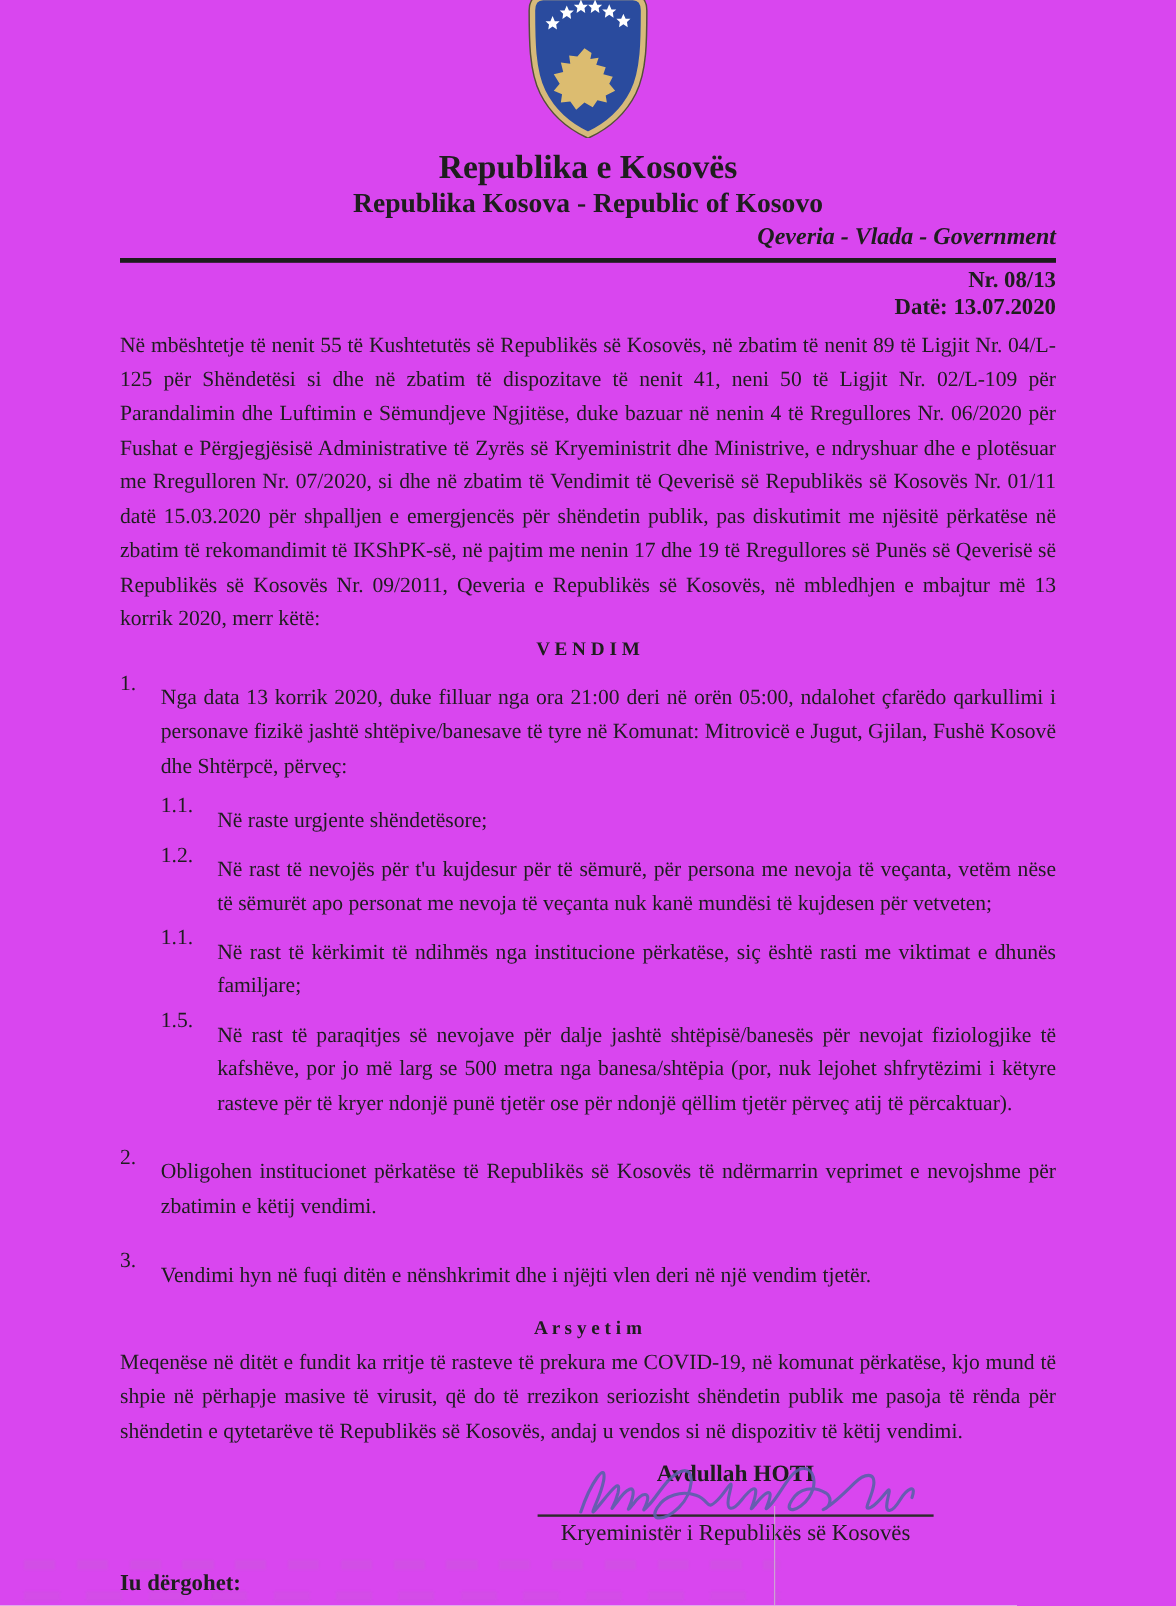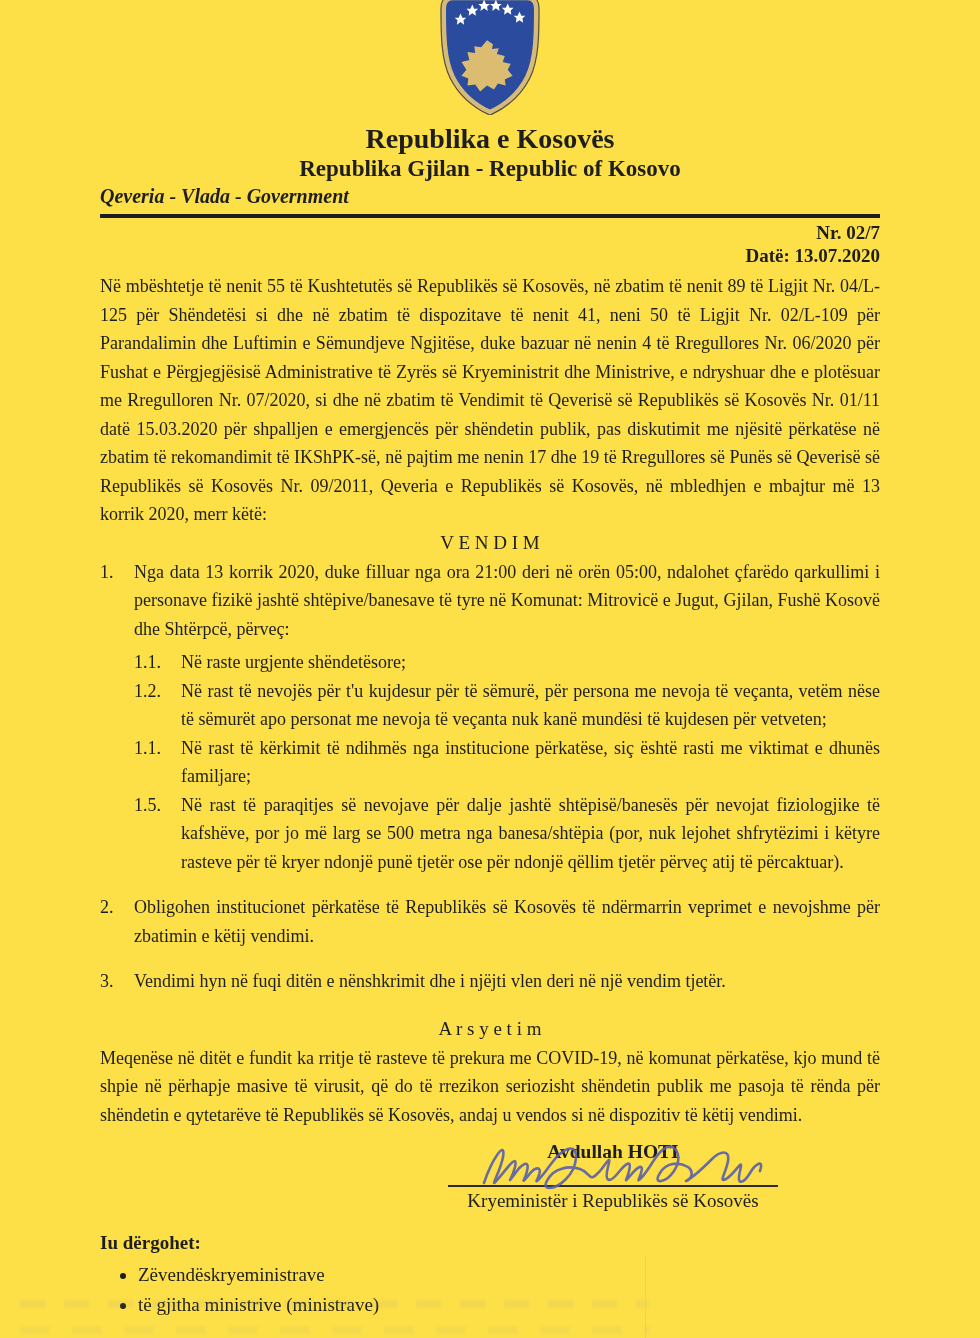--- a/index.html
+++ b/index.html
@@ -1,44 +1,44 @@
 <!DOCTYPE html>
 <html style="--shield-blue: #2a4b9e; --shield-gold: #d6ba7a; --shield-outline: #55503a; --map-gold: #dcbc70; --star-white: #ffffff; --ink-text: #1e1e1e; --signature-ink: #5a5fa8;"><head>
 <meta charset="utf-8">
 <style>
   html,body { margin:0; padding:0; background:#e8e8e8; }
   .page {
     position:relative;
     width:980px; height:1338px;
     margin:0 auto;
-    background:#fde047;
+    background:#d946ef;
     color:#1e1e1e;
     font-family:"Liberation Serif","DejaVu Serif",serif;
     overflow:hidden;
   }
   .content { margin:0 100px; }
 
   
   .coa-wrap { text-align:center; margin-top:-3px; }
   .coa { display:inline-block; }
   .hdr-title1 { text-align:center; font-weight:bold; font-size:28px; line-height:32px; margin-top:4px; }
   .hdr-title2 { text-align:center; font-weight:bold; font-size:23px; line-height:28px; }
-  .hdr-title3 { text-align:left; font-weight:bold; font-style:italic; font-size:20px; line-height:26px; }
+  .hdr-title3 { text-align:right; font-weight:bold; font-style:italic; font-size:20px; line-height:26px; }
   .hdr-rule { border:none; border-top:4px solid #1c1c1c; margin:5px 0 3px 0; }
 
   .meta { text-align:right; font-weight:bold; font-size:19px; line-height:23px; }
 
   .preamble { text-align:justify; font-size:18px; line-height:28.5px; margin-top:5px; }
 
-  .heading { text-align:center; font-weight:normal; font-size:19px; margin:3px 0 4px 0; }
+  .heading { text-align:center; font-weight:bold; font-size:16px; margin:3px 0 4px 0; }
 
   .item { margin-bottom:13px; }
   .row { display:flex; font-size:18px; line-height:28.5px; }
   .row .num { flex:0 0 34px; }
-  .row .txt { flex:1; text-align:justify; }
+  .row .txt { flex:1; text-align:justify;margin-top:12px; }
   .sub { margin-left:34px; margin-top:5px; }
   .sub .row .num { flex:0 0 47px; }
   .item-gap { margin-top:17px; }
 
   .just-heading { margin-top:22px; }
   .justification { text-align:justify; font-size:18px; line-height:28.5px; }
 
   
   .sig-block { position:relative; width:330px; margin:12px 102px 0 auto; text-align:center; }
   .sig-name { font-weight:bold; font-size:19.5px; }
@@ -79,26 +79,26 @@
       <use href="#star" transform="translate(35,14) scale(1.05)"></use>
       <use href="#star" transform="translate(47,9)  scale(1.05)"></use>
       <use href="#star" transform="translate(59,9)  scale(1.05)"></use>
       <use href="#star" transform="translate(71,13) scale(1.05)"></use>
       <use href="#star" transform="translate(83,21) scale(1.05)"></use>
     </svg>
   </div>
 
   <div class="content">
     <div class="hdr-title1">Republika e Kosovës</div>
-    <div class="hdr-title2">Republika Gjilan - Republic of Kosovo</div>
+    <div class="hdr-title2">Republika Kosova - Republic of Kosovo</div>
     <div class="hdr-title3">Qeveria - Vlada - Government</div>
     <hr class="hdr-rule">
 
     <div class="meta">
-      <div>Nr. 02/7</div>
+      <div>Nr. 08/13</div>
       <div>Datë: 13.07.2020</div>
     </div>
 
     <div class="preamble">Në mbështetje të nenit 55 të Kushtetutës së Republikës së Kosovës, në zbatim të nenit 89 të Ligjit Nr. 04/L-125 për Shëndetësi si dhe në zbatim të dispozitave të nenit 41, neni 50 të Ligjit Nr. 02/L-109 për Parandalimin dhe Luftimin e Sëmundjeve Ngjitëse, duke bazuar në nenin 4 të Rregullores Nr. 06/2020 për Fushat e Përgjegjësisë Administrative të Zyrës së Kryeministrit dhe Ministrive, e ndryshuar dhe e plotësuar me Rregulloren Nr. 07/2020, si dhe në zbatim të Vendimit të Qeverisë së Republikës së Kosovës Nr. 01/11 datë 15.03.2020 për shpalljen e emergjencës për shëndetin publik, pas diskutimit me njësitë përkatëse në zbatim të rekomandimit të IKShPK-së, në pajtim me nenin 17 dhe 19 të Rregullores së Punës së Qeverisë së Republikës së Kosovës Nr. 09/2011, Qeveria e Republikës së Kosovës, në mbledhjen e mbajtur më 13 korrik 2020, merr këtë:</div>
 
     <div class="heading">V E N D I M</div>
 
     <div class="item">
       <div class="row">
         <span class="num">1.</span>

